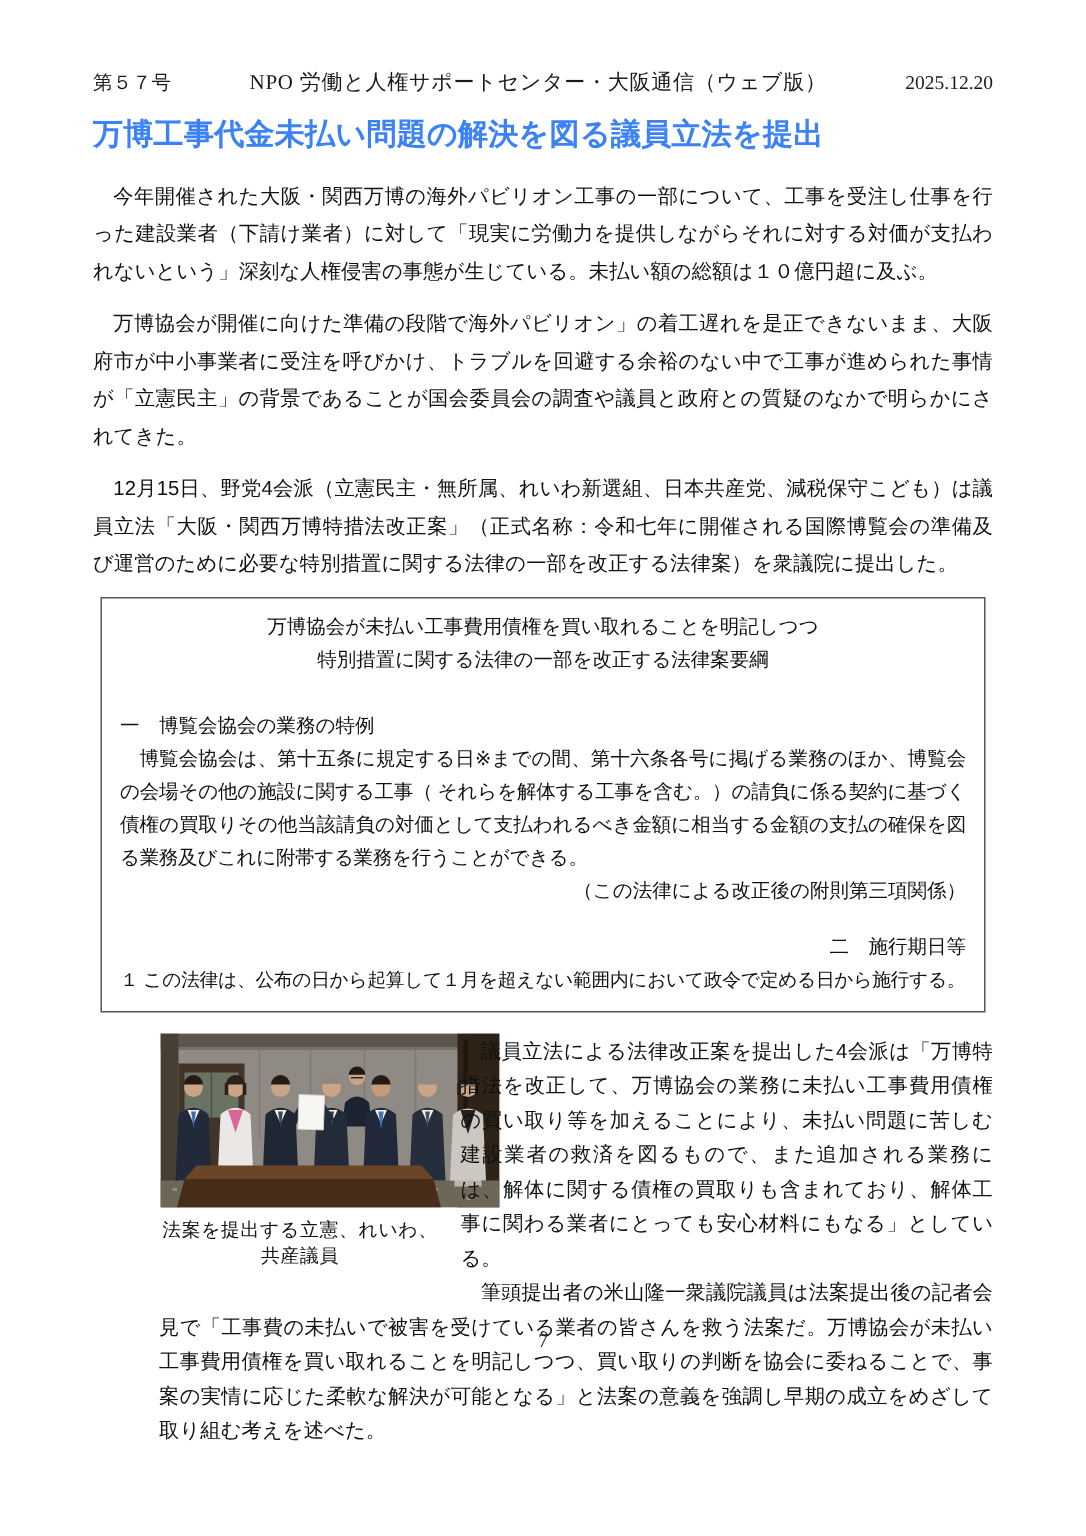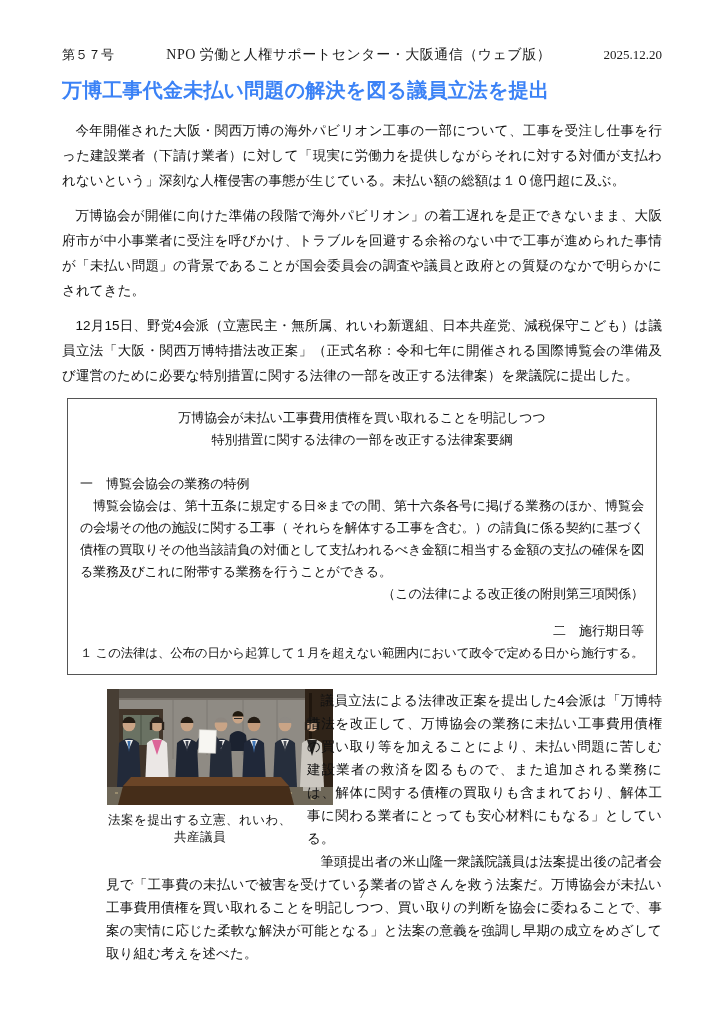--- a/index.html
+++ b/index.html
@@ -67,21 +67,21 @@
 
     <div class="doc-header">
       <span>第５７号</span>
       <span class="center">NPO 労働と人権サポートセンター・大阪通信（ウェブ版）</span>
       <span>2025.12.20</span>
     </div>
 
     <h1 class="headline">万博工事代金未払い問題の解決を図る議員立法を提出</h1>
 
     <p class="body-p">今年開催された大阪・関西万博の海外パビリオン工事の一部について、工事を受注し仕事を行った建設業者（下請け業者）に対して「現実に労働力を提供しながらそれに対する対価が支払われないという」深刻な人権侵害の事態が生じている。未払い額の総額は１０億円超に及ぶ。</p>
-    <p class="body-p">万博協会が開催に向けた準備の段階で海外パビリオン」の着工遅れを是正できないまま、大阪府市が中小事業者に受注を呼びかけ、トラブルを回避する余裕のない中で工事が進められた事情が「未払い問題」の背景であることが国会委員会の調査や議員と政府との質疑のなかで明らかにされてきた。</p>
+    <p class="body-p">万博協会が開催に向けた準備の段階で海外パビリオン」の着工遅れを是正できないまま、大阪府市が中小事業者に受注を呼びかけ、トラブルを回避する余裕のない中で工事が進められた事情が「立憲民主」の背景であることが国会委員会の調査や議員と政府との質疑のなかで明らかにされてきた。</p>
     <p class="body-p">12月15日、野党4会派（立憲民主・無所属、れいわ新選組、日本共産党、減税保守こども）は議員立法「大阪・関西万博特措法改正案」（正式名称：令和七年に開催される国際博覧会の準備及び運営のために必要な特別措置に関する法律の一部を改正する法律案）を衆議院に提出した。</p>
 
     <div class="summary-box">
       <div class="box-title">万博協会が未払い工事費用債権を買い取れることを明記しつつ</div>
       <div class="box-title">特別措置に関する法律の一部を改正する法律案要綱</div>
       <div class="box-heading">一　博覧会協会の業務の特例</div>
       <p class="box-body">博覧会協会は、第十五条に規定する日※までの間、第十六条各号に掲げる業務のほか、博覧会の会場その他の施設に関する工事（ それらを解体する工事を含む。）の請負に係る契約に基づく債権の買取りその他当該請負の対価として支払われるべき金額に相当する金額の支払の確保を図る業務及びこれに附帯する業務を行うことができる。</p>
       <div class="box-note">（この法律による改正後の附則第三項関係）</div>
       <div class="box-heading second">二　施行期日等</div>
       <div class="box-item">１ この法律は、公布の日から起算して１月を超えない範囲内において政令で定める日から施行する。</div>

